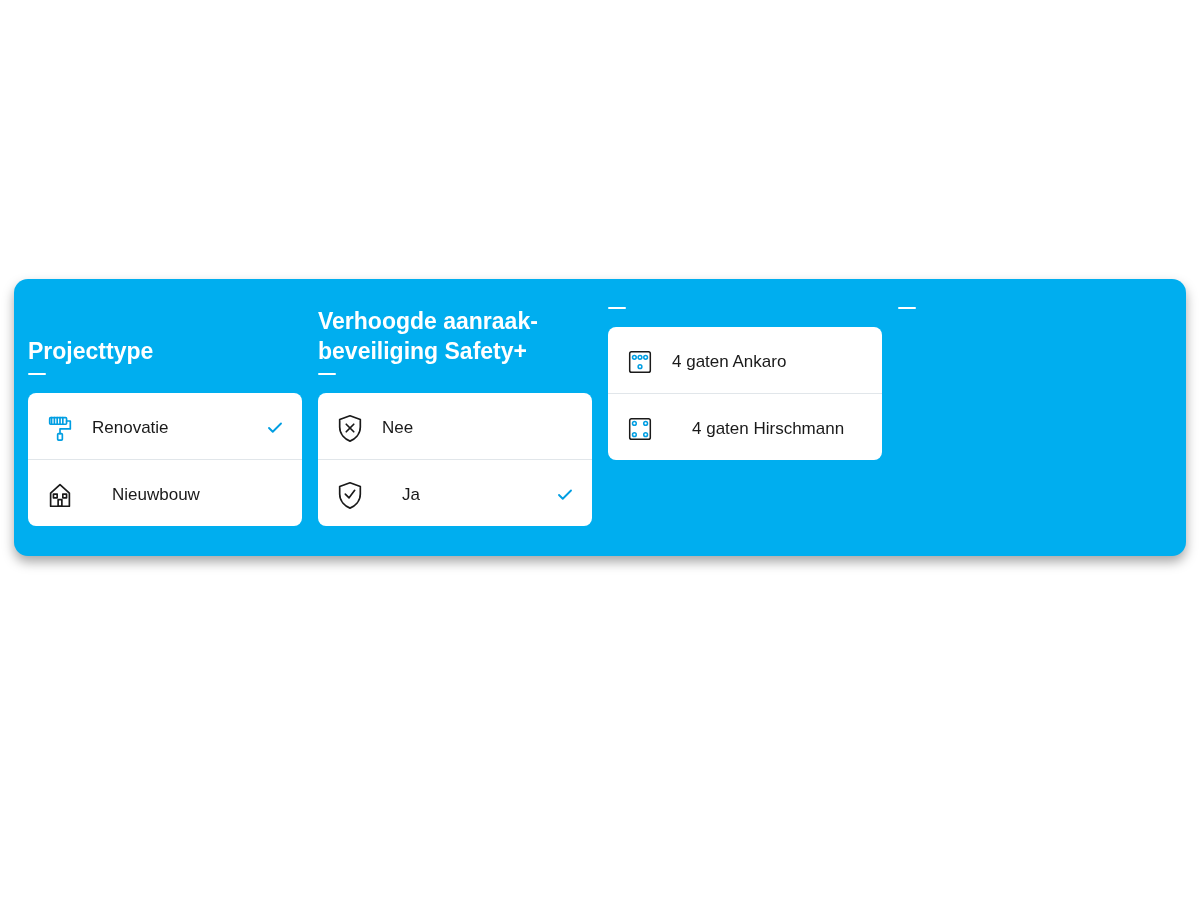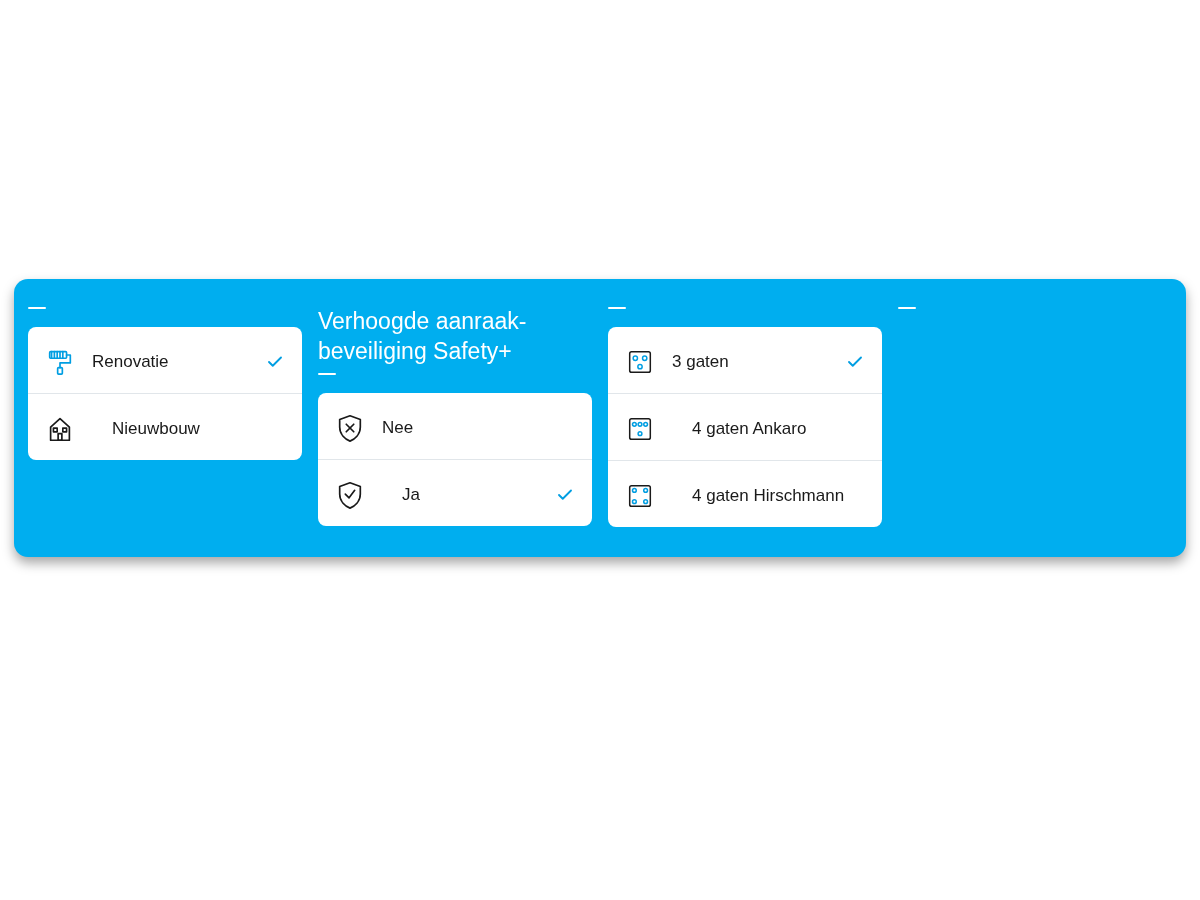--- a/index.html
+++ b/index.html
@@ -31,21 +31,21 @@
     align-items: flex-start;
   }
   .column {
     flex: 1 1 0;
     min-width: 0;
     display: flex;
     flex-direction: column;
   }
   .col-heading {
     color: #ffffff;
-    font-weight: 400;
+    font-weight: 700;
     font-size: 23px;
     line-height: 1.3;
     margin: 0 0 4px 0;
     min-height: 62px;
     display: flex;
     align-items: flex-end;
     padding-bottom: 2px;
   }
   .underline {
     width: 18px;
@@ -103,20 +103,21 @@
   .icon-box.accent svg {
     stroke: var(--accent-blue);
   }
 </style>
 </head>
 <body>
 
 <div class="panel">
 
   <div class="column">
+    <h3 class="col-heading">Projecttype</h3>
     <div class="underline"></div>
     <div class="option-list">
 
       <div class="option selected">
         <span class="icon-box accent">
           <svg viewBox="0 0 32 32" fill="none" stroke-width="1.8" stroke-linecap="round" stroke-linejoin="round">
             <rect x="5" y="5" width="18" height="7" rx="1"></rect>
             <path d="M23 8.5 H27 V17 H16 V22"></path>
             <rect x="13.5" y="22" width="5" height="7" rx="1"></rect>
             <line x1="7" y1="5" x2="7" y2="12"></line>
@@ -182,36 +183,20 @@
         </span>
       </div>
 
     </div>
   </div>
 
   <div class="column">
     <div class="underline"></div>
     <div class="option-list">
 
-      <div class="option selected">
-        <span class="icon-box">
-          <svg viewBox="0 0 32 32" fill="none" stroke-width="1.6" stroke-linecap="round" stroke-linejoin="round">
-            <rect x="5" y="5" width="22" height="22" rx="2"></rect>
-            <circle cx="11" cy="12" r="2.3" stroke="#009ee2"></circle>
-            <circle cx="21" cy="12" r="2.3" stroke="#009ee2"></circle>
-            <circle cx="16" cy="21" r="2.3" stroke="#009ee2"></circle>
-          </svg>
-        </span>
-        <span class="label">3 gaten</span>
-        <span class="check">
-          <svg viewBox="0 0 24 24" fill="none" stroke="currentColor" stroke-width="2.5" stroke-linecap="round" stroke-linejoin="round">
-              <polyline points="4 12 9 17 20 6"></polyline>
-            </svg>
-        </span>
-      </div>
 
       <div class="option">
         <span class="icon-box">
           <svg viewBox="0 0 32 32" fill="none" stroke-width="1.6" stroke-linecap="round" stroke-linejoin="round">
             <rect x="5" y="5" width="22" height="22" rx="2"></rect>
             <circle cx="10" cy="11" r="2" stroke="#009ee2"></circle>
             <circle cx="16" cy="11" r="2" stroke="#009ee2"></circle>
             <circle cx="22" cy="11" r="2" stroke="#009ee2"></circle>
             <circle cx="16" cy="21" r="2" stroke="#009ee2"></circle>
           </svg>

